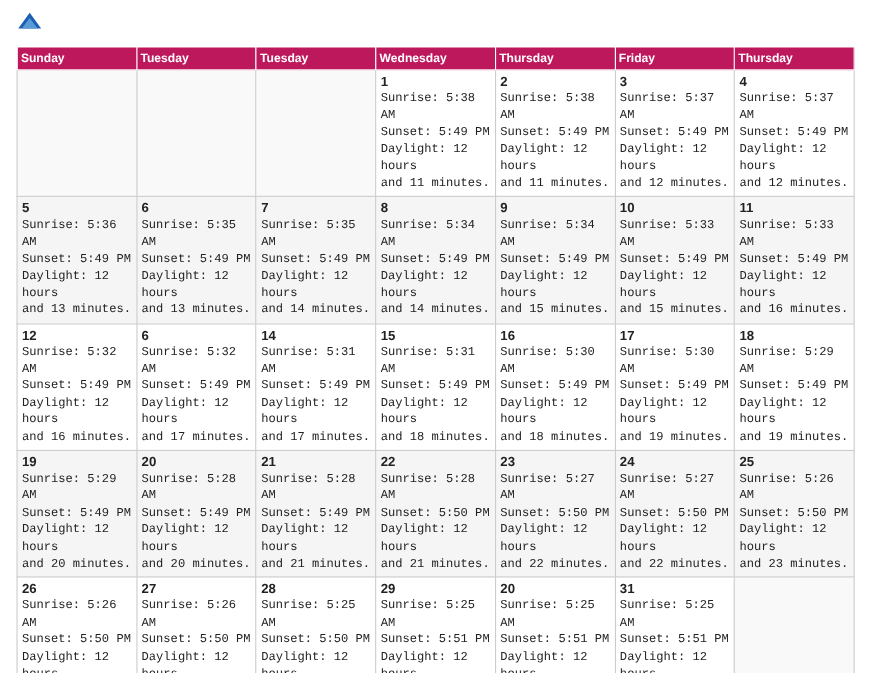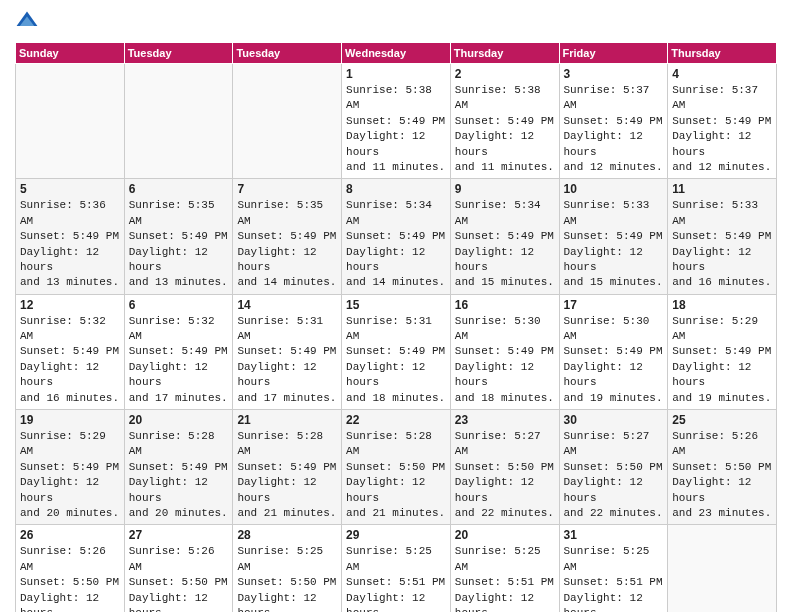--- a/index.html
+++ b/index.html
@@ -290,21 +290,21 @@
 and 21 minutes.</div>
           </td>
           <td>
             <span class="day-num">23</span>
             <div class="day-info" style="white-space: pre-line;">Sunrise: 5:27 AM
 Sunset: 5:50 PM
 Daylight: 12 hours
 and 22 minutes.</div>
           </td>
           <td>
-            <span class="day-num">30</span>
+            <span class="day-num">24</span>
             <div class="day-info" style="white-space: pre-line;">Sunrise: 5:27 AM
 Sunset: 5:50 PM
 Daylight: 12 hours
 and 22 minutes.</div>
           </td>
           <td>
             <span class="day-num">25</span>
             <div class="day-info" style="white-space: pre-line;">Sunrise: 5:26 AM
 Sunset: 5:50 PM
 Daylight: 12 hours

